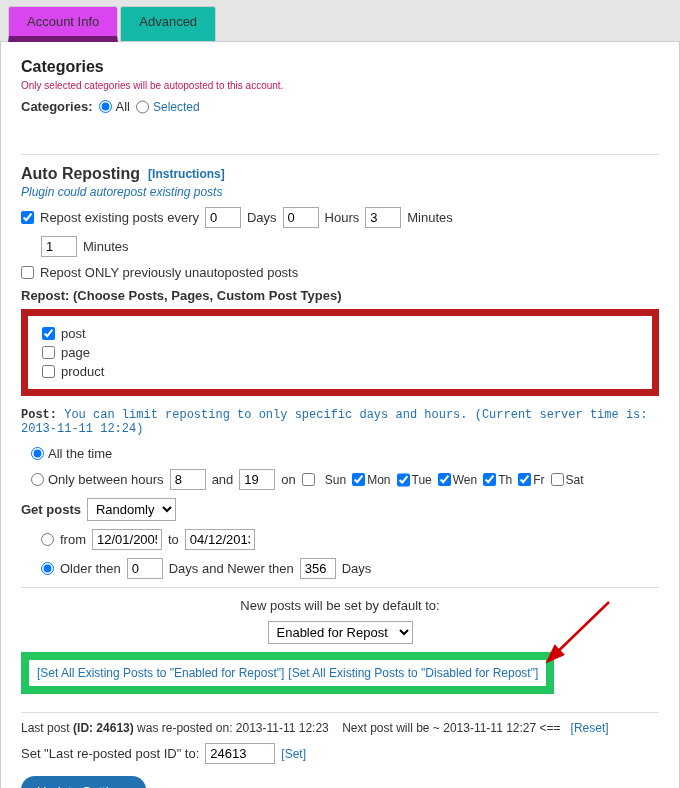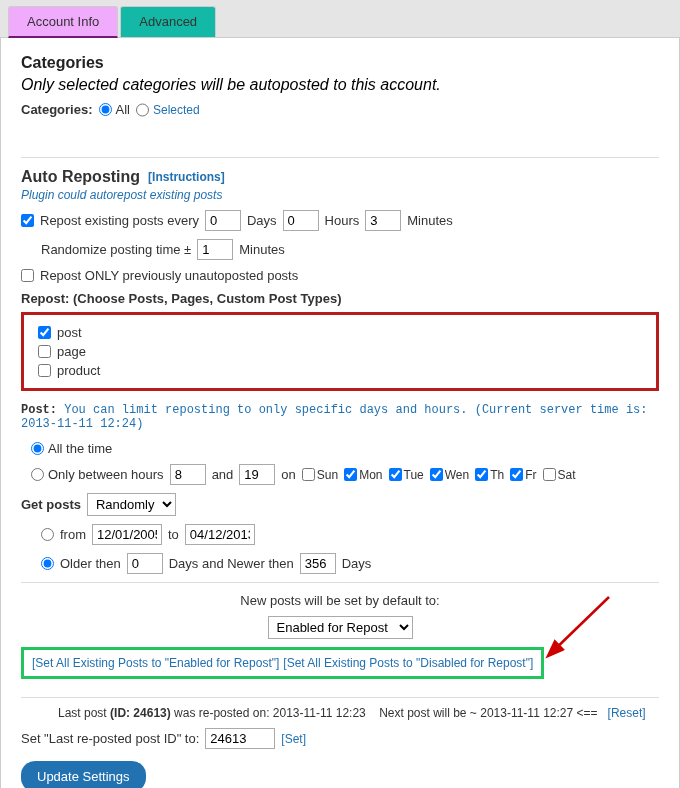--- a/index.html
+++ b/index.html
@@ -27,43 +27,42 @@
       padding: 7px 18px;
       border: 1px solid #ccc;
       border-bottom: none;
       cursor: pointer;
       background: #14b8a6;
       font-size: 13px;
       margin-right: 2px;
       border-radius: 3px 3px 0 0;
     }
     .tab.active {
-      background: #f0abfc;
-      border-bottom: 2px solid #701a75;
+      background: #d946ef;
+      border-bottom: 6px solid #701a75;
       margin-bottom: -1px;
       font-weight: normal;
     }
     
     .content {
       background: #fff;
       border: 1px solid #ccc;
       border-top: none;
       padding: 16px 20px 20px 20px;
     }
     
     .section-title {
       font-size: 16px;
       font-weight: bold;
       margin-bottom: 4px;
       color: #222;
     }
     .section-subtitle {
-      color: #000000;
-      font-style: italic;
-      font-size: 16px;
+      color: #be185d;
+      font-size: 10px;
       margin-bottom: 8px;
     }
     .label-row {
       display: flex;
       align-items: center;
       gap: 6px;
       margin-bottom: 20px;
       font-size: 13px;
     }
     .label-bold {
@@ -115,21 +114,21 @@
     .input-sm { width: 36px; }
     .input-md { width: 70px; }
     input[type="checkbox"] {
       cursor: pointer;
     }
     input[type="radio"] {
       cursor: pointer;
     }
     
     .repost-box {
-      border: 3px solid #b91c1c;
+      border: 7px solid #b91c1c;
       padding: 10px 14px;
       margin-bottom: 12px;
       margin-left: 0;
     }
     .repost-box label {
       display: flex;
       align-items: center;
       gap: 6px;
       margin-bottom: 4px;
       cursor: pointer;
@@ -157,21 +156,21 @@
     .new-posts-row {
       display: flex;
       align-items: center;
       gap: 8px;
       margin-bottom: 8px;
       margin-top: 10px;
       flex-direction: column;
     }
     
     .red-box {
-      border: 3px solid #22c55e;
+      border: 8px solid #22c55e;
       padding: 6px 8px;
       margin-bottom: 10px;
       display: inline-flex;
       gap: 4px;
       flex-wrap: wrap;
       align-items: center;
     }
     .red-box a {
       color: #2271b1;
       font-size: 12px;
@@ -181,21 +180,20 @@
     .divider-line {
       border: none;
       border-top: 1px solid #ddd;
       margin: 8px 0;
     }
     
     .last-post-row {
       font-size: 12px;
       margin-bottom: 8px;
       color: #333;
-      margin-left: 37px;
     }
     .last-post-row span.bold { font-weight: bold; }
     
     .set-row {
       display: flex;
       align-items: center;
       gap: 6px;
       font-size: 13px;
       margin-bottom: 12px;
     }
@@ -269,21 +267,20 @@
         <span>Repost existing posts every</span>
         <input type="text" class="input-sm" value="0" style="">
         <span>Days</span>
         <input type="text" class="input-sm" value="0" style="">
         <span>Hours</span>
         <input type="text" class="input-sm" value="3" style="">
         <span>Minutes</span>
       </div>
 
       <div class="row ml20">
-        <span>Randomize posting time ±</span>
         <input type="text" class="input-sm" value="1" style="">
         <span>Minutes</span>
       </div>
 
       <div class="row">
         <input type="checkbox" style="">
         <span>Repost ONLY previously unautoposted posts</span>
       </div>
 
       <div class="mt8">
@@ -321,29 +318,29 @@
         <div class="row">
           <label class="radio-option">
             <input type="radio" name="post-time" style="">
             <span>Only between hours</span>
           </label>
           <input type="text" class="input-sm" value="8" style="">
           <span>and</span>
           <input type="text" class="input-sm" value="19" style="">
           <span>on</span>
 
-          <label style="display:flex;align-items:center;gap:2px;font-size:12px;">
+          <label style="display:flex;align-items:center;gap:10px;font-size:12px;">
             <input type="checkbox" style="">
             <span>Sun</span>
           </label>
           <label style="display:flex;align-items:center;gap:2px;font-size:12px;">
             <input type="checkbox" checked="" style="">
             <span>Mon</span>
           </label>
-          <label style="display:flex;align-items:center;gap:2px;font-size:12px;">
+          <label style="display:flex;gap:2px;font-size:12px;">
             <input type="checkbox" checked="" style="">
             <span>Tue</span>
           </label>
           <label style="display:flex;align-items:center;gap:2px;font-size:12px;">
             <input type="checkbox" checked="" style="">
             <span>Wen</span>
           </label>
           <label style="display:flex;align-items:center;gap:2px;font-size:12px;">
             <input type="checkbox" checked="" style="">
             <span>Th</span>

